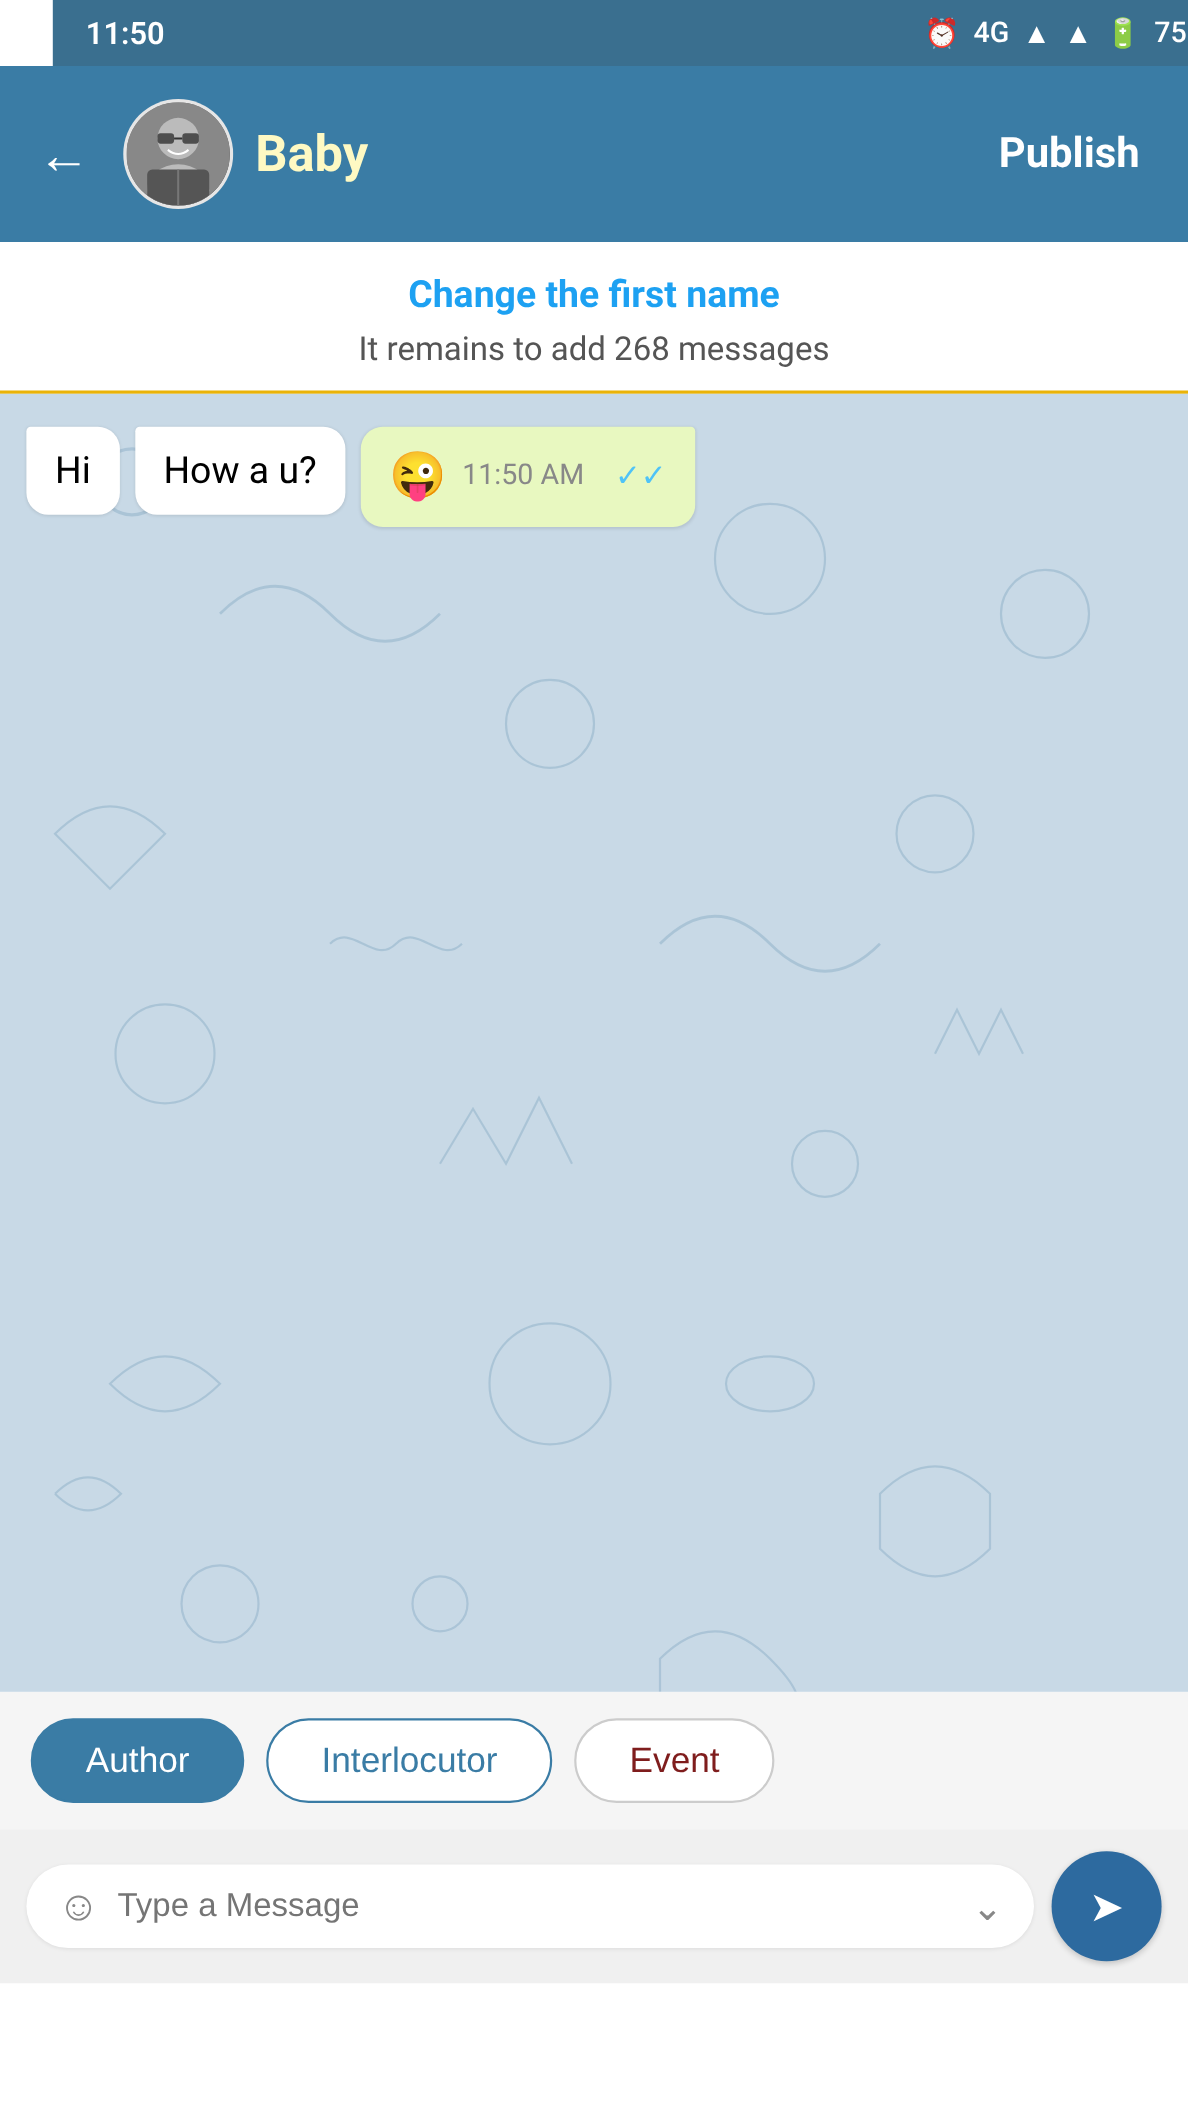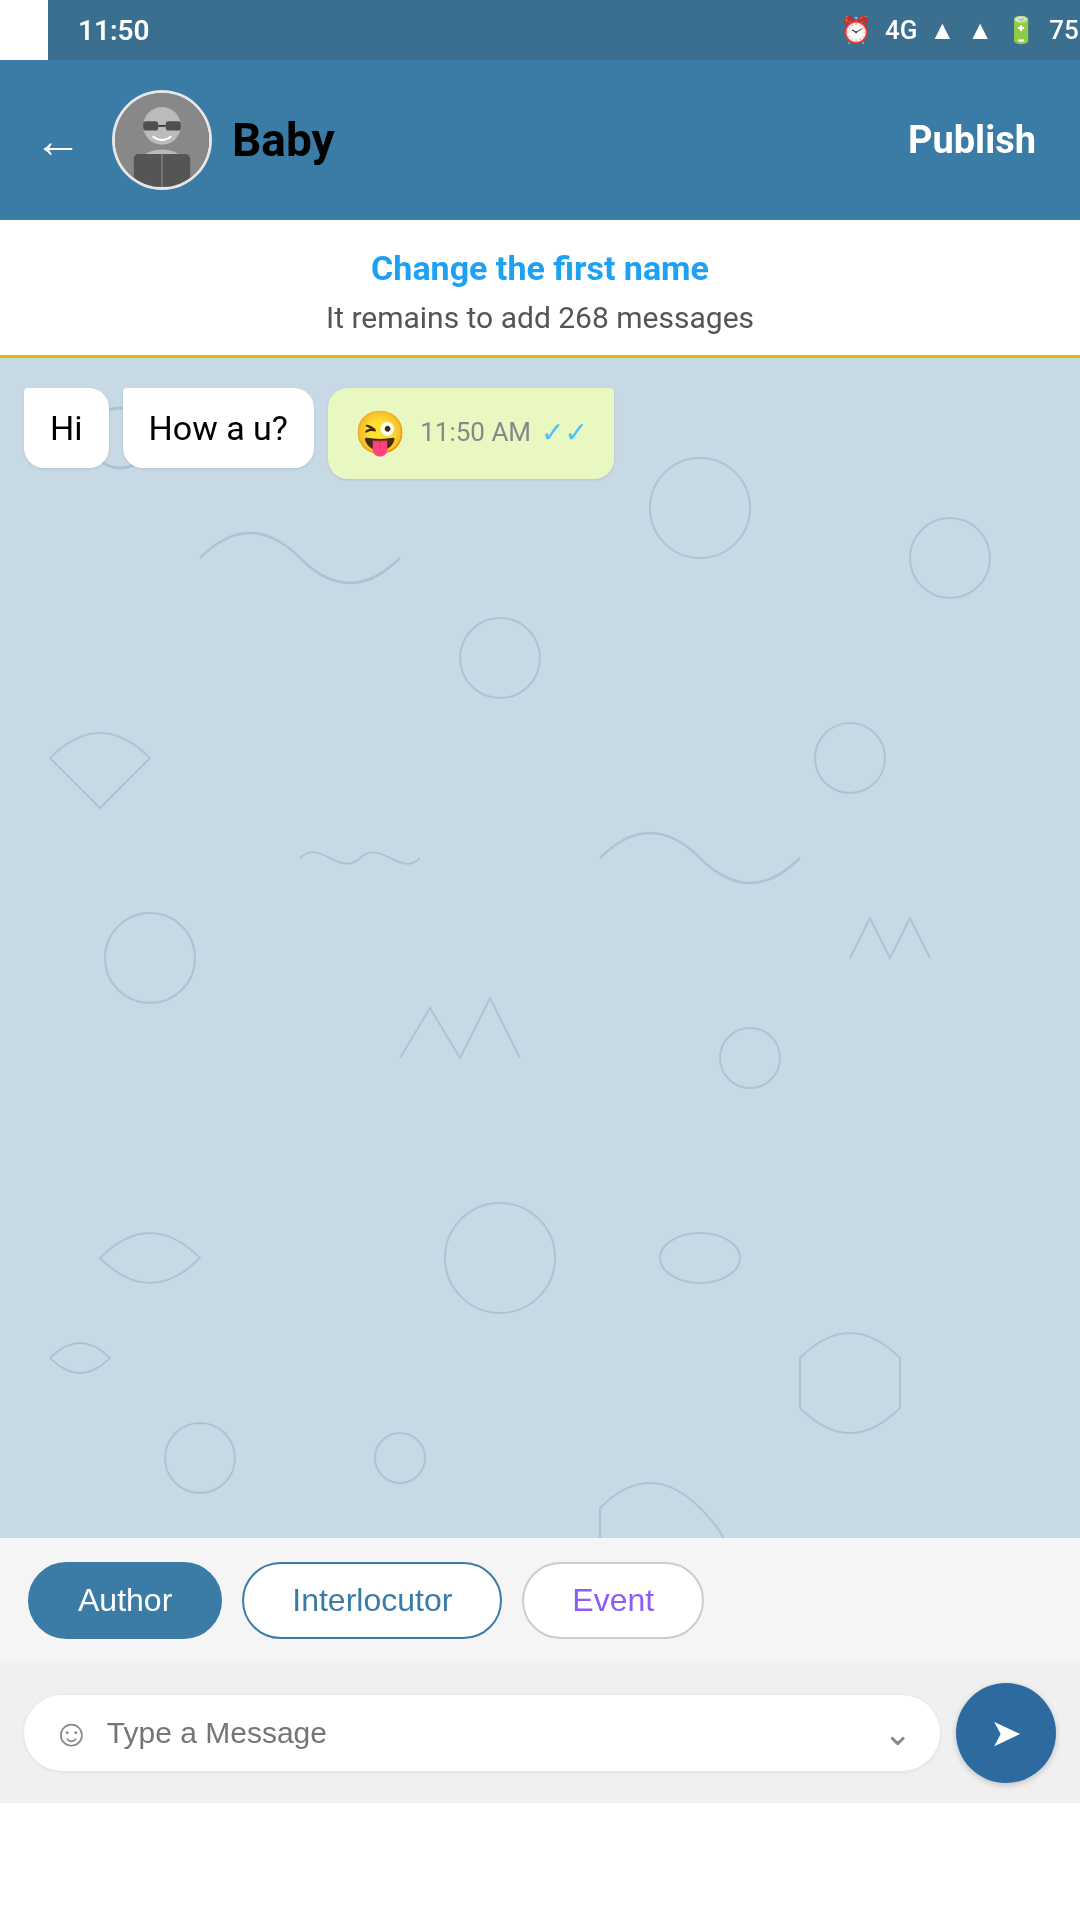--- a/index.html
+++ b/index.html
@@ -71,21 +71,21 @@
       justify-content: center;
       font-size: 40px;
       color: #fff;
       position: relative;
       overflow: hidden;
     }
     .header-info {
       flex: 1;
     }
     .header-name {
-      color: #000000;
+      color: #fef9c3;
       font-size: 46px;
       font-weight: 700;
       line-height: 1.1;
     }
     .header-status {
       color: rgba(255,255,255,0.85);
       font-size: 30px;
     }
     .header-publish {
       color: #fff;
@@ -169,21 +169,21 @@
       display: flex;
       align-items: center;
       gap: 14px;
     }
     .message-sent-emoji {
       font-size: 42px;
     }
     .message-sent-meta {
       display: flex;
       align-items: center;
-      gap: 10px;
+      gap: 28px;
       color: #888;
       font-size: 26px;
     }
     .double-check {
       color: #4fc3f7;
       font-size: 28px;
     }
 
     
     .bottom-tabs {
@@ -207,21 +207,21 @@
       color: #3a7ca5;
       border: 2px solid #3a7ca5;
     }
     .tab-author {
       background: #3a7ca5;
       color: #fff;
       border: 2px solid #3a7ca5;
     }
     .tab-event {
       background: #fff;
-      color: #8b5cf6;
+      color: #7f1d1d;
       border: 2px solid #ccc;
     }
 
     
     .input-bar {
       width: 100%;
       background: #f0f0f0;
       padding: 20px 24px;
       display: flex;
       align-items: center;

